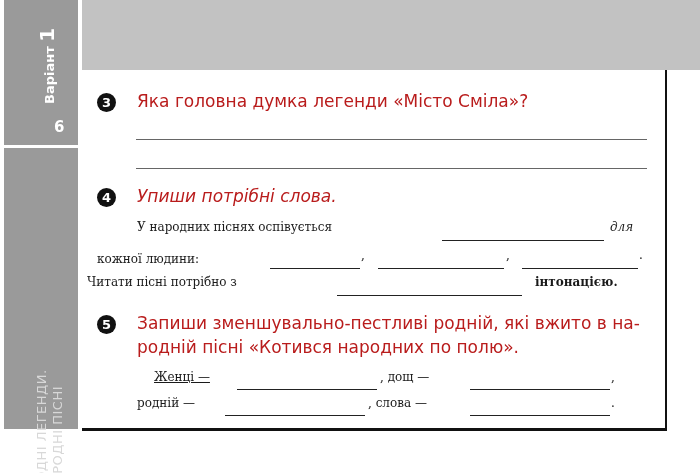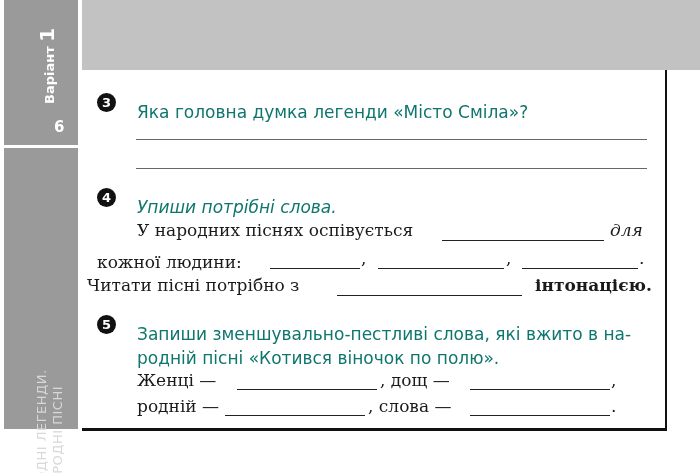--- a/index.html
+++ b/index.html
@@ -9,22 +9,22 @@
   .tab-bottom { top:148px; height:281px; }
   .vertical { position:absolute; transform-origin: left top; transform: rotate(-90deg); color:#fff; white-space:nowrap; }
   .variant { left:31px; top:104px; font-size:13px; font-weight:bold; font-family:"DejaVu Sans", sans-serif; }
   .variant .num { font-size:20px; font-weight:bold; }
   .page-num { position:absolute; left:50px; top:118px; color:#fff; font-weight:bold; font-size:15px; }
   .topic { left:30px; top:362px; font-size:13px; line-height:16px; letter-spacing:0.5px; text-align:center; color:#d8d8d8; }
   .topbar { position:absolute; left:82px; top:0; width:618px; height:70px; background:#c2c2c2; }
   .frame-right { position:absolute; left:665px; top:70px; width:2px; height:361px; background:#111; }
   .frame-bottom { position:absolute; left:82px; top:428px; width:585px; height:3px; background:#111; }
   .badge { position:absolute; width:19px; height:19px; border-radius:50%; background:#111; color:#fff; font-size:13px; font-weight:bold; line-height:19px; text-align:center; }
-  .q { position:absolute; font-family:"DejaVu Sans", sans-serif; font-size:17px; white-space:nowrap; color:#0f766e;margin-top:11px; }
-  .serif { position:absolute; font-family:"DejaVu Serif", serif; font-size:17px; white-space:nowrap; color:#1a1a1a; }
+  .q { position:absolute; font-family:"DejaVu Sans", sans-serif; font-size:17px; white-space:nowrap; color:#b91c1c; }
+  .serif { position:absolute; font-family:"DejaVu Serif", serif; font-size:12px; white-space:nowrap; color:#1a1a1a; }
   .line { position:absolute; height:1px; background:#666; }
 </style>
 </head>
 <body>
 
 <div class="tab tab-top">
   <div class="vertical variant">
     <span>Варіант</span>
     <span class="num">1</span>
   </div>
@@ -61,24 +61,24 @@
 <div class="line" style="left:378px;top:268px;width:126px;background:#222;"></div>
 <div class="serif" style="left:506px;top:248px;">,</div>
 <div class="line" style="left:522px;top:268px;width:116px;background:#222;"></div>
 <div class="serif" style="left:639px;top:248px;">.</div>
 
 <div class="serif" style="left:87px;top:275px;">Читати пісні потрібно з</div>
 <div class="line" style="left:337px;top:295px;width:185px;background:#222;"></div>
 <div class="serif" style="left:535px;top:275px;font-weight:bold;">інтонацією.</div>
 
 <div class="badge" style="left:97px;top:315px;">5</div>
-<div class="q" style="left:137px;top:313px;">Запиши зменшувально-пестливі слова, які вжито в на-</div>
-<div class="q" style="left:137px;top:337px;">родній пісні «Котився віночок по полю».</div>
+<div class="q" style="left:137px;top:313px;">Запиши зменшувально-пестливі родній, які вжито в на-</div>
+<div class="q" style="left:137px;top:337px;">родній пісні «Котився народних по полю».</div>
 
-<div class="serif" style="left:137px;top:370px;">Женці —</div>
+<div class="serif" style="left:154px;top:370px;text-decoration:underline;">Женці —</div>
 <div class="line" style="left:237px;top:389px;width:140px;background:#222;"></div>
 <div class="serif" style="left:380px;top:370px;">, дощ —</div>
 <div class="line" style="left:470px;top:389px;width:140px;background:#222;"></div>
 <div class="serif" style="left:611px;top:370px;">,</div>
 
 <div class="serif" style="left:137px;top:396px;">родній —</div>
 <div class="line" style="left:225px;top:415px;width:140px;background:#222;"></div>
 <div class="serif" style="left:368px;top:396px;">, слова —</div>
 <div class="line" style="left:470px;top:415px;width:140px;background:#222;"></div>
 <div class="serif" style="left:611px;top:396px;">.</div>

